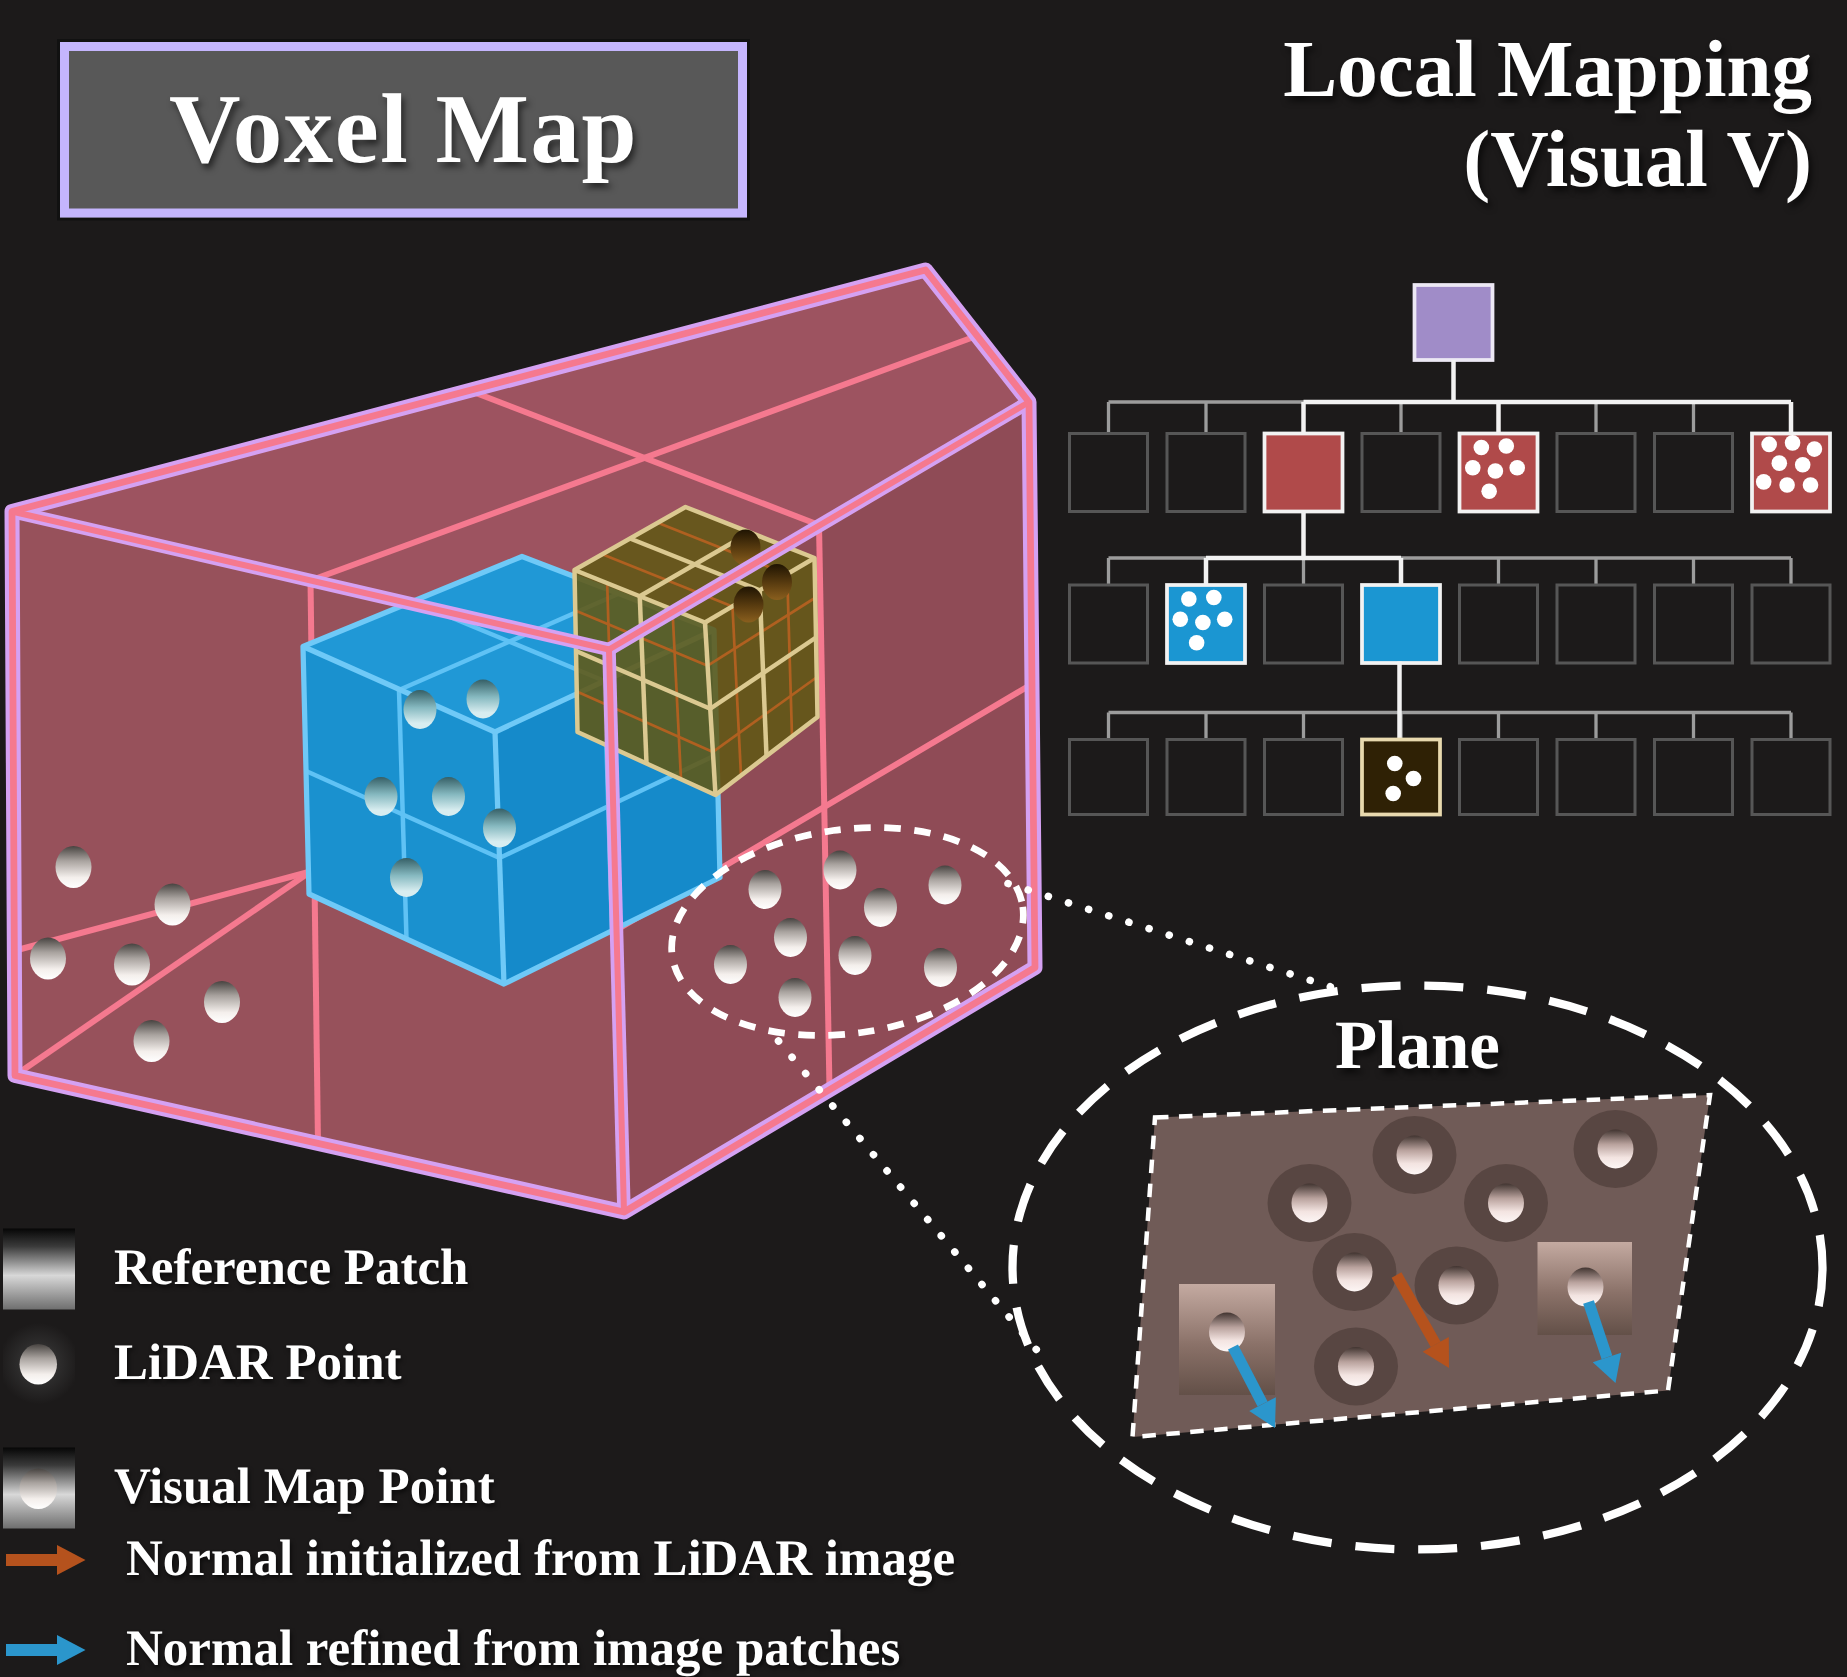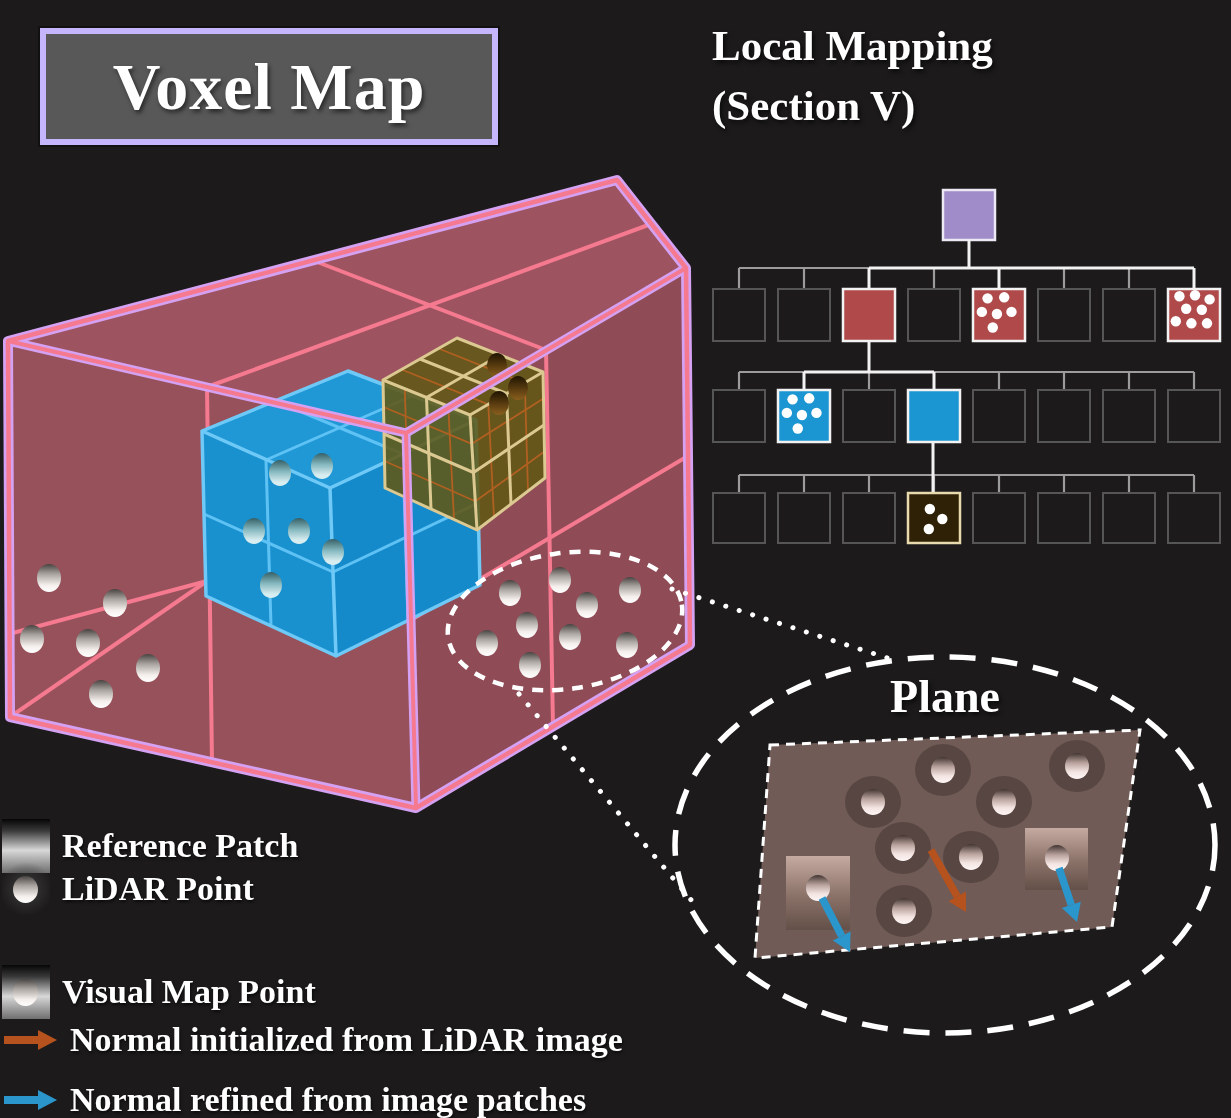--- a/index.html
+++ b/index.html
@@ -5,27 +5,27 @@
   html,body{margin:0;padding:0;background:#1c1a1a;}
   #stage{position:relative;width:1231px;height:1118px;background:var(--bg,#1c1a1a);overflow:hidden;
          font-family:"Liberation Serif",serif;color:#fff;}
   #scene{position:absolute;left:0;top:0;}
   .abs{position:absolute;}
   
   #voxel-box{left:40px;top:28px;width:446px;height:105px;background:var(--panel,#585858);
              border:6px solid #c4b5fd;display:flex;align-items:center;justify-content:center;
              box-shadow:0 0 0 2px #111;}
   #voxel-box span{font-size:66px;font-weight:bold;letter-spacing:1px;text-shadow:2px 3px 4px rgba(0,0,0,.55);}
-  #local-mapping{left:712px;top:16px;width:496px;text-align:left;font-weight:bold;font-size:43px;
+  #local-mapping{left:712px;top:16px;width:496px;text-align:right;font-weight:bold;font-size:54px;
                  line-height:60px;text-shadow:2px 3px 4px rgba(0,0,0,.6);font-family:Liberation Serif, serif;}
   #plane-label{left:855px;top:670px;width:180px;text-align:center;font-weight:bold;font-size:46px;
                text-shadow:2px 3px 4px rgba(0,0,0,.6);}
   
   .legend-row{position:absolute;display:flex;align-items:center;height:56px;}
-  .legend-label{margin-left:12px;font-weight:bold;font-size:34px;white-space:nowrap;
+  .legend-label{margin-left:26px;font-weight:bold;font-size:34px;white-space:nowrap;
                 text-shadow:1px 2px 3px rgba(0,0,0,.6);}
   .swatch{width:48px;height:54px;flex:0 0 auto;}
   .patch-grad{background:linear-gradient(180deg,#060606 0%,#3a3a3a 22%,#d8d8d8 58%,#9b9b9b 82%,#6f6f6f 100%);}
   .dark-glow{background:radial-gradient(circle at 50% 50%,#3e3e3e 0%,rgba(30,30,30,0) 75%);}
   .swatch-wrap{position:relative;width:48px;height:54px;flex:0 0 auto;}
   .sphere{position:absolute;left:11px;top:14px;width:25px;height:27px;border-radius:50%;
           background:linear-gradient(180deg,#474340 0%,#a8a29e 35%,#f4efec 75%,#ffffff 100%);}
   .arrow-swatch{width:56px;height:28px;flex:0 0 auto;}
 </style>
 </head>
@@ -300,30 +300,30 @@
         <rect x="1168" y="493" width="52" height="50" fill="none" stroke="#565656" stroke-width="2"></rect>
       </g>
   </svg>
 
   <div class="abs" id="voxel-box">
     <span>Voxel Map</span>
   </div>
 
   <div class="abs" id="local-mapping">
     <div>Local Mapping</div>
-    <div>(Section V)</div>
+    <div>(Visual V)</div>
   </div>
 
   <div class="abs" id="plane-label">Plane</div>
 
   <div class="legend-row" style="left:2px;top:818px;">
     <div class="swatch patch-grad"></div>
     <span class="legend-label">Reference Patch</span>
   </div>
-  <div class="legend-row" style="left:2px;top:861px;align-items:center;">
+  <div class="legend-row" style="left:2px;top:881px;align-items:center;">
     <div class="swatch-wrap dark-glow">
         <div class="sphere"></div>
       </div>
     <span class="legend-label">LiDAR Point</span>
   </div>
   <div class="legend-row" style="left:2px;top:964px;">
     <div class="swatch-wrap patch-grad">
         <div class="sphere"></div>
       </div>
     <span class="legend-label">Visual Map Point</span>

